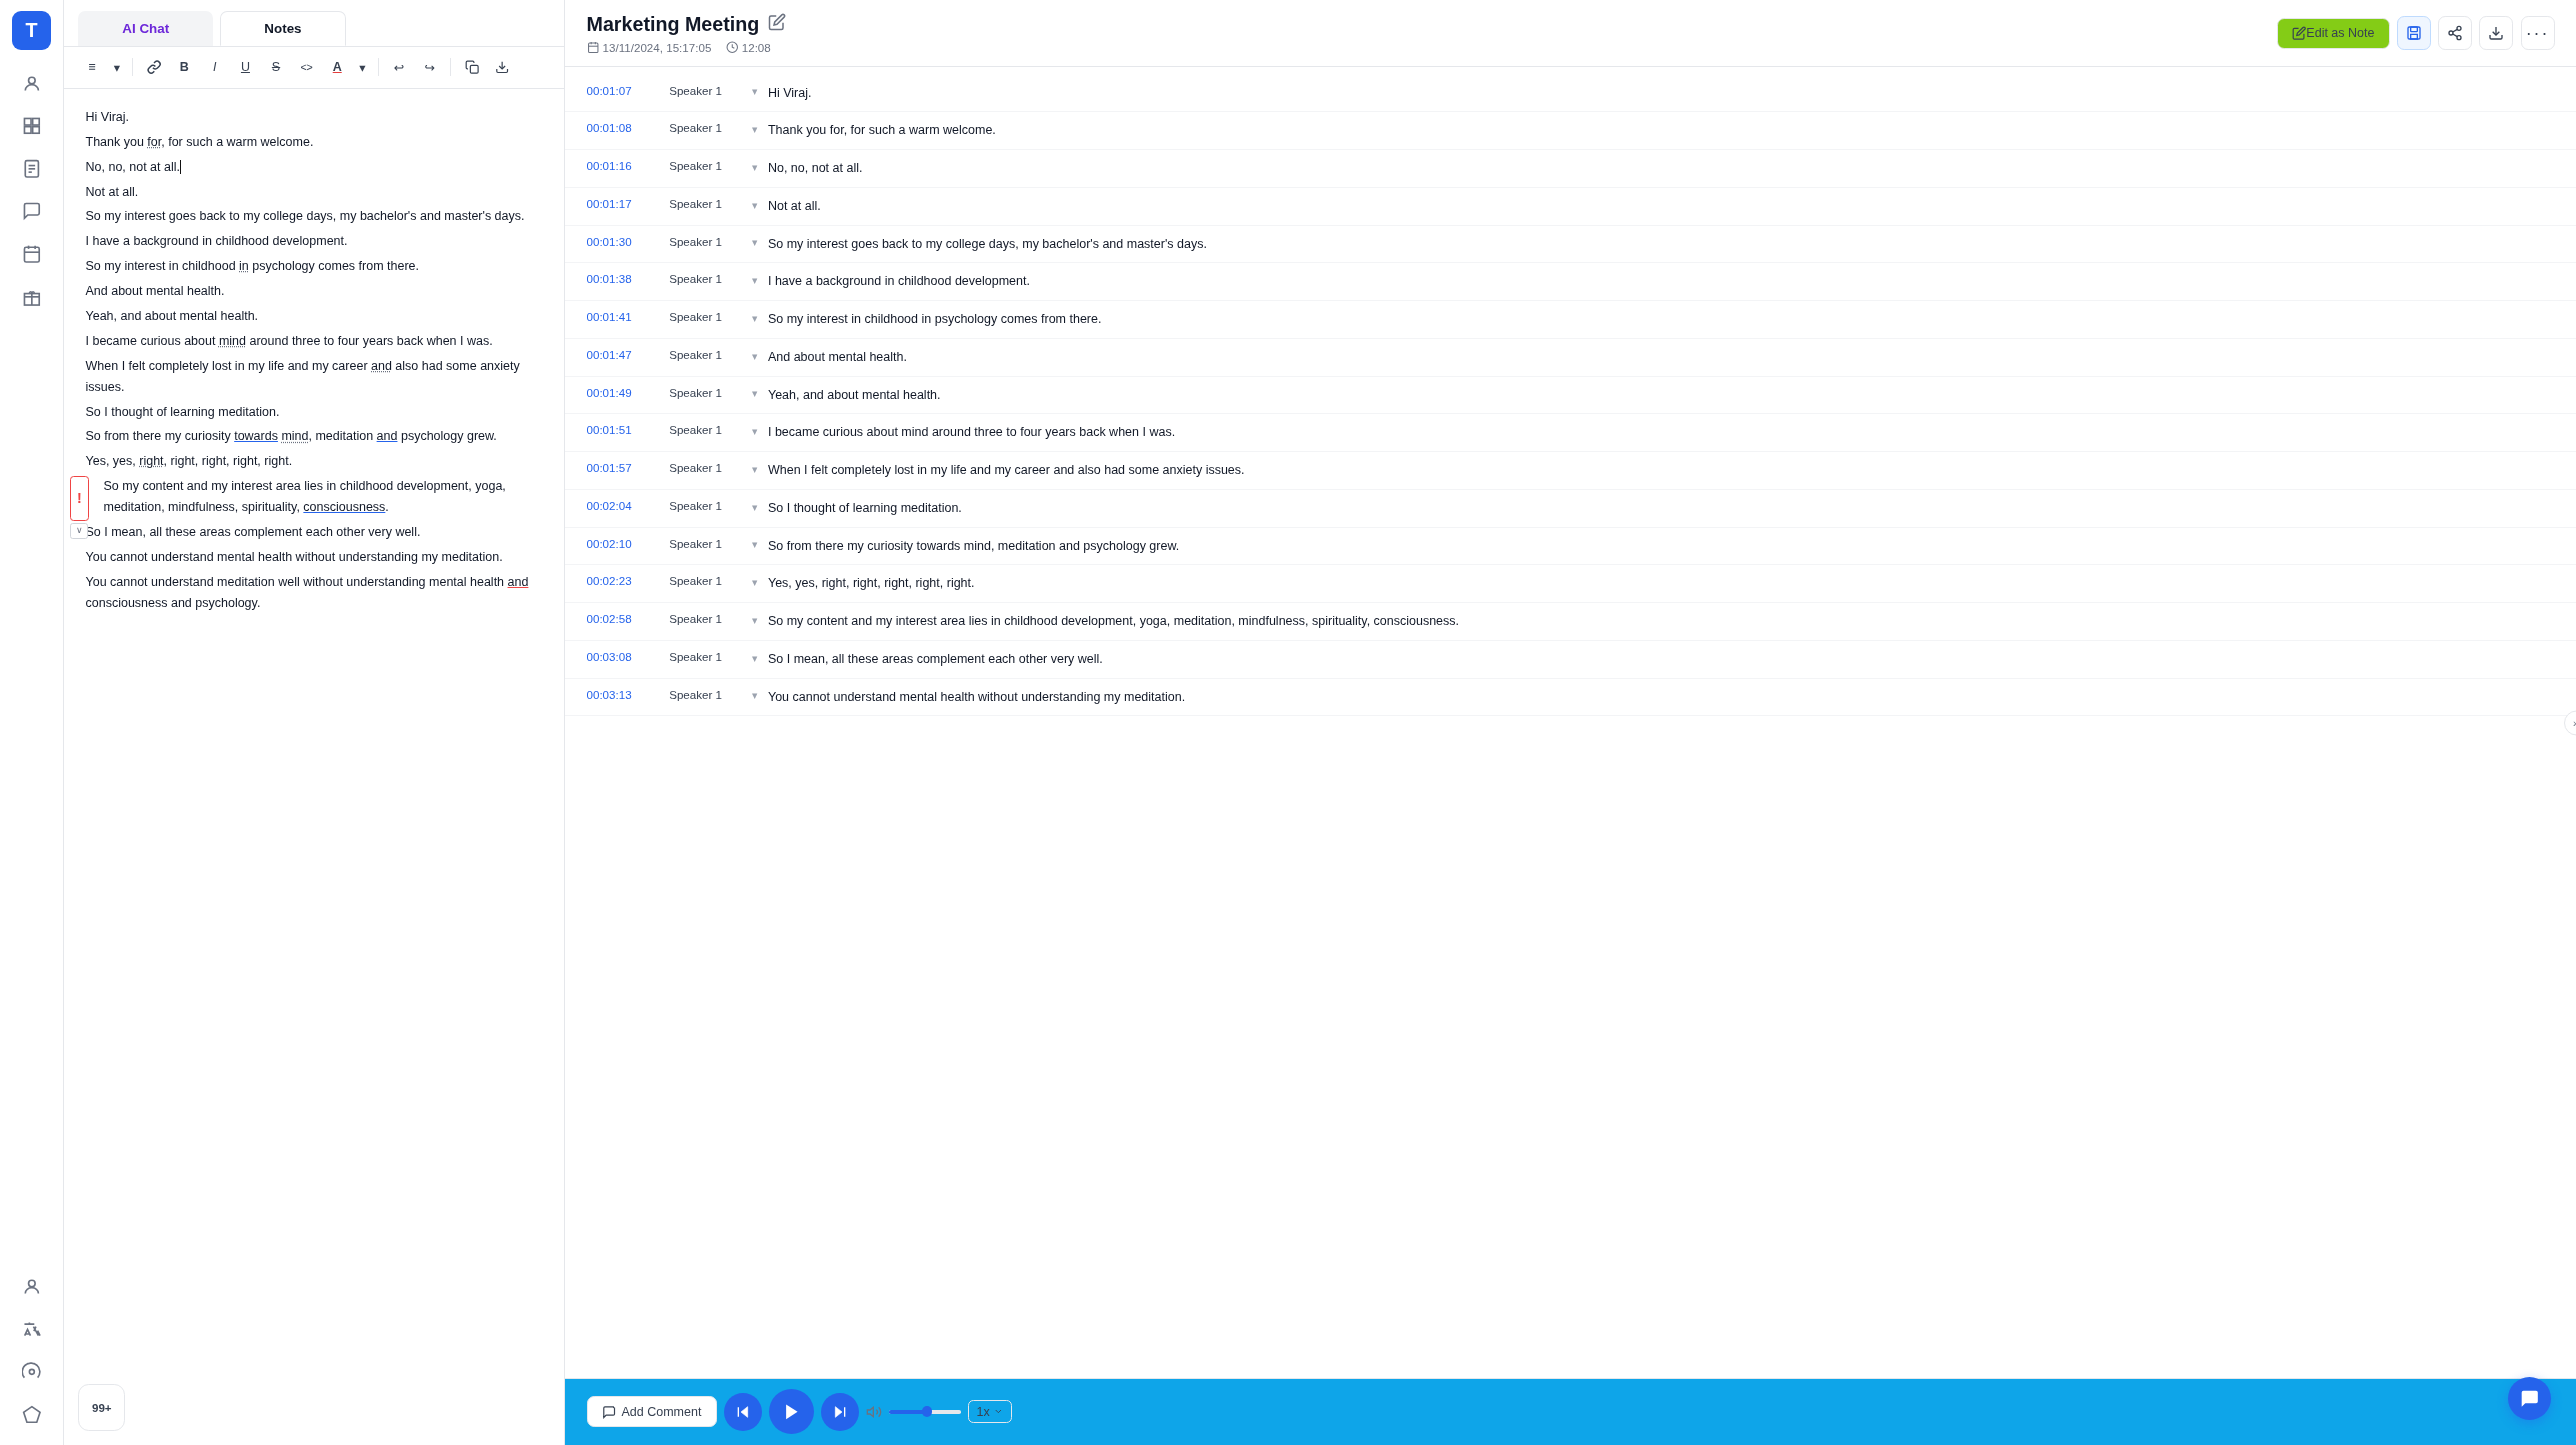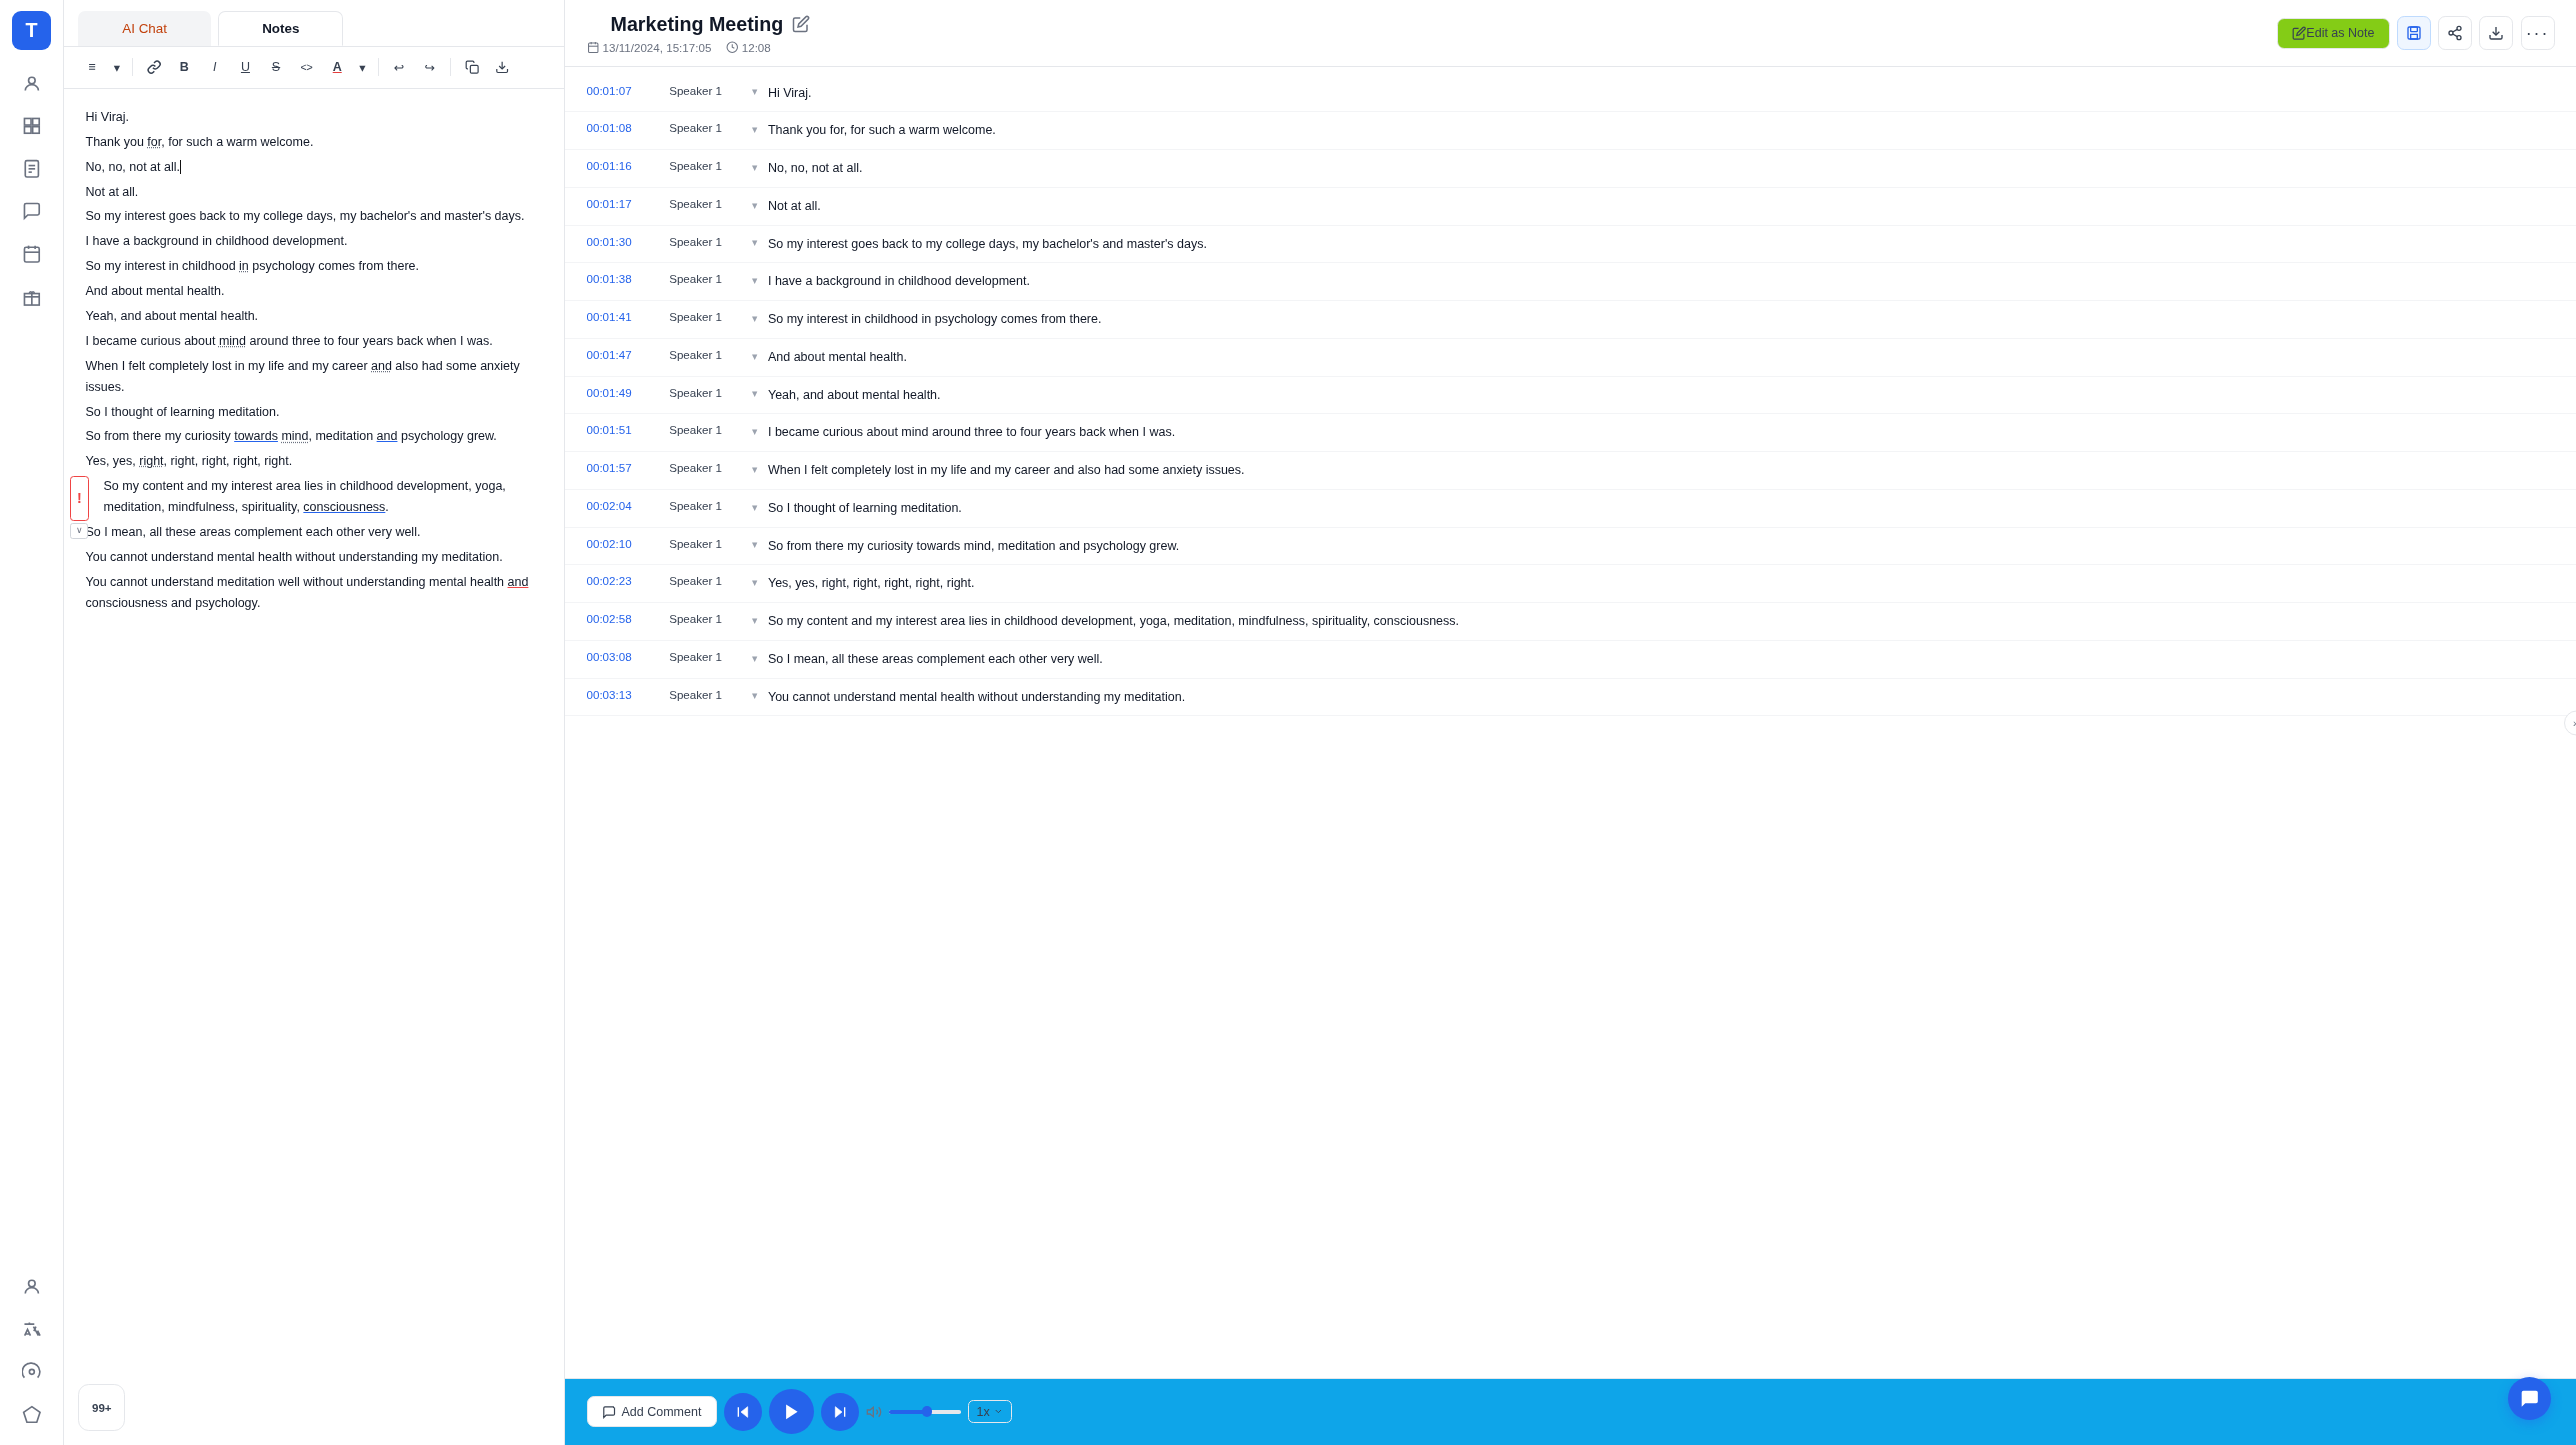--- a/index.html
+++ b/index.html
@@ -76,22 +76,22 @@
       display: flex;
       border-bottom: 0.9px solid #e5e7eb;
       padding: 10.7px 14.3px 0;
       gap: 7.2px;
     }
     .tab {
       padding: 9px 43px;
       border-radius: 7.2px 7.2px 0 0;
       cursor: pointer;
       font-size: 13.4px;
-      color: #c2410c;
-      font-weight: 400;
+      color: #6d28d9;
+      font-weight: 700;
       border: 0.9px solid transparent;
     }
     .tab.active {
       background: #fff;
       color: #111827;
       border: 0.9px solid #e5e7eb;
       border-bottom: 0.9px solid #fff;
       font-weight: 600;
     }
     .tab:not(.active) { background: #f3f4f6; }
@@ -176,23 +176,21 @@
       align-items: center;
       padding: 12.5px 21.5px;
       border-bottom: 0.9px solid #e5e7eb;
       gap: 14.3px;
     }
     .meeting-title {
       font-size: 19.7px;
       font-weight: 700;
       color: #111827;
       display: flex;
-      align-items: center;
       gap: 9px;
-      margin-left: 24px;
     }
     .meeting-meta {
       display: flex;
       align-items: center;
       gap: 14.3px;
       color: #6b7280;
       font-size: 11.6px;
       margin-top: 1.8px;
     }
     .meta-item {

